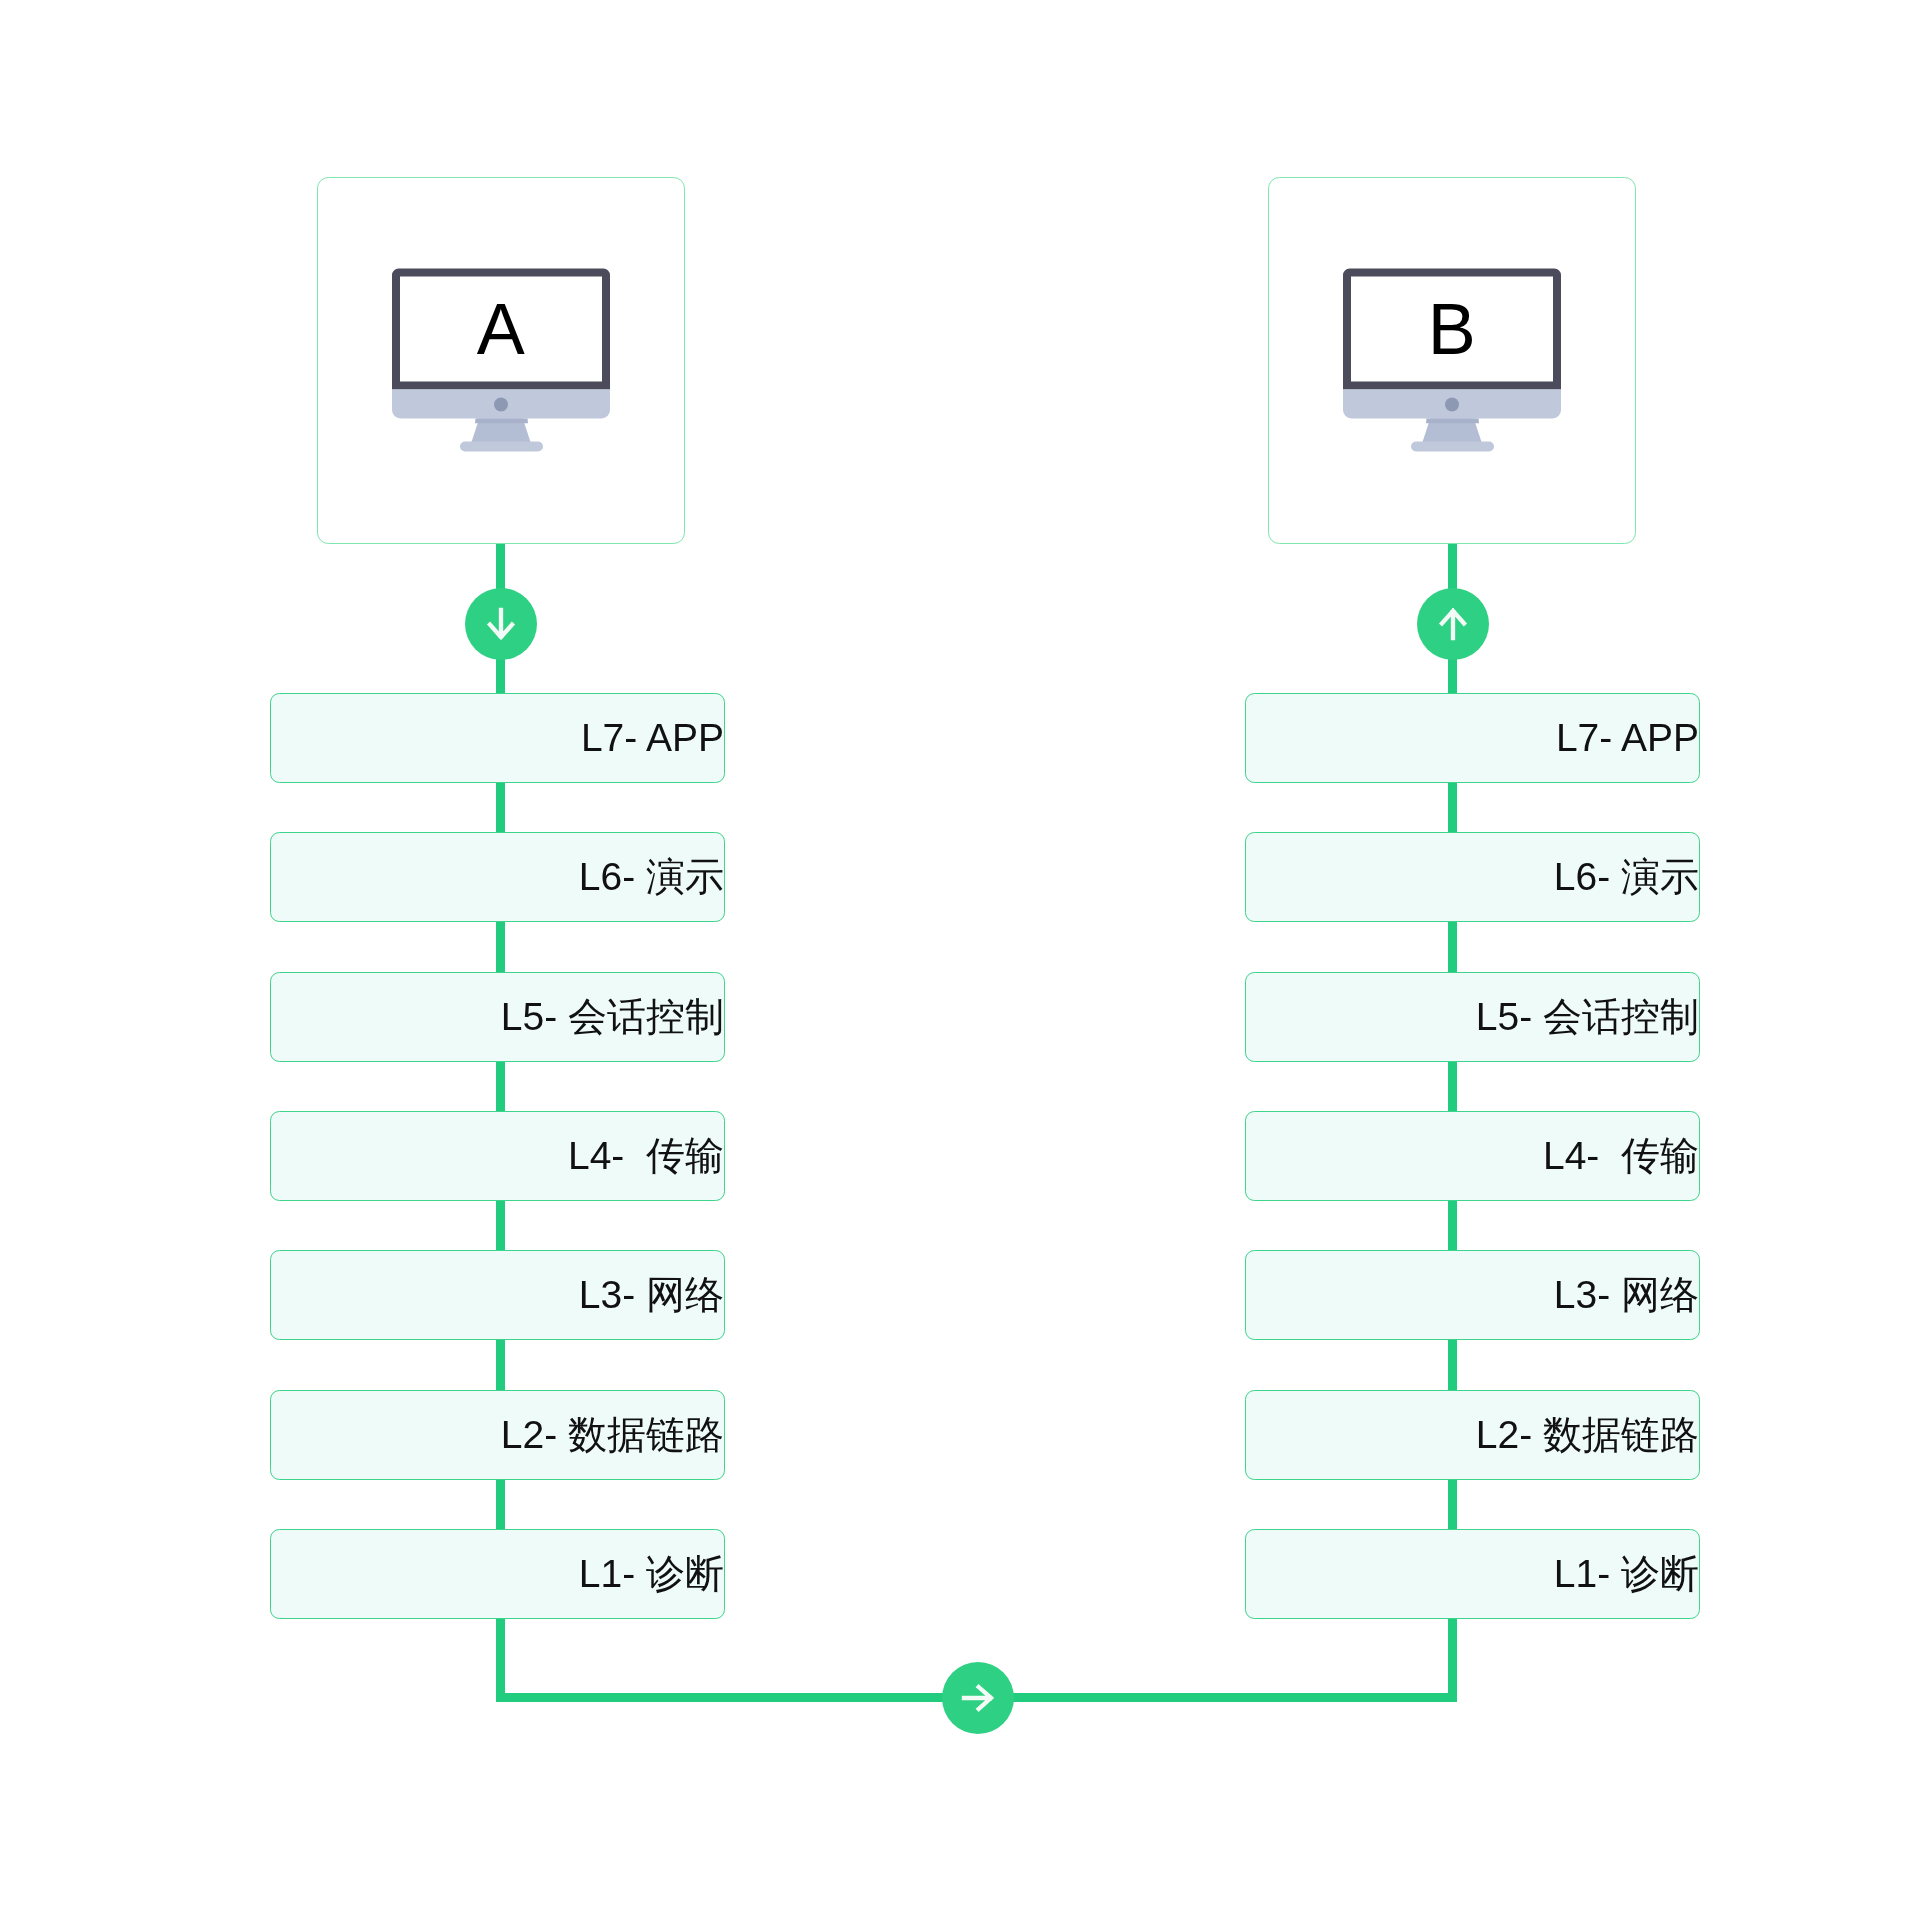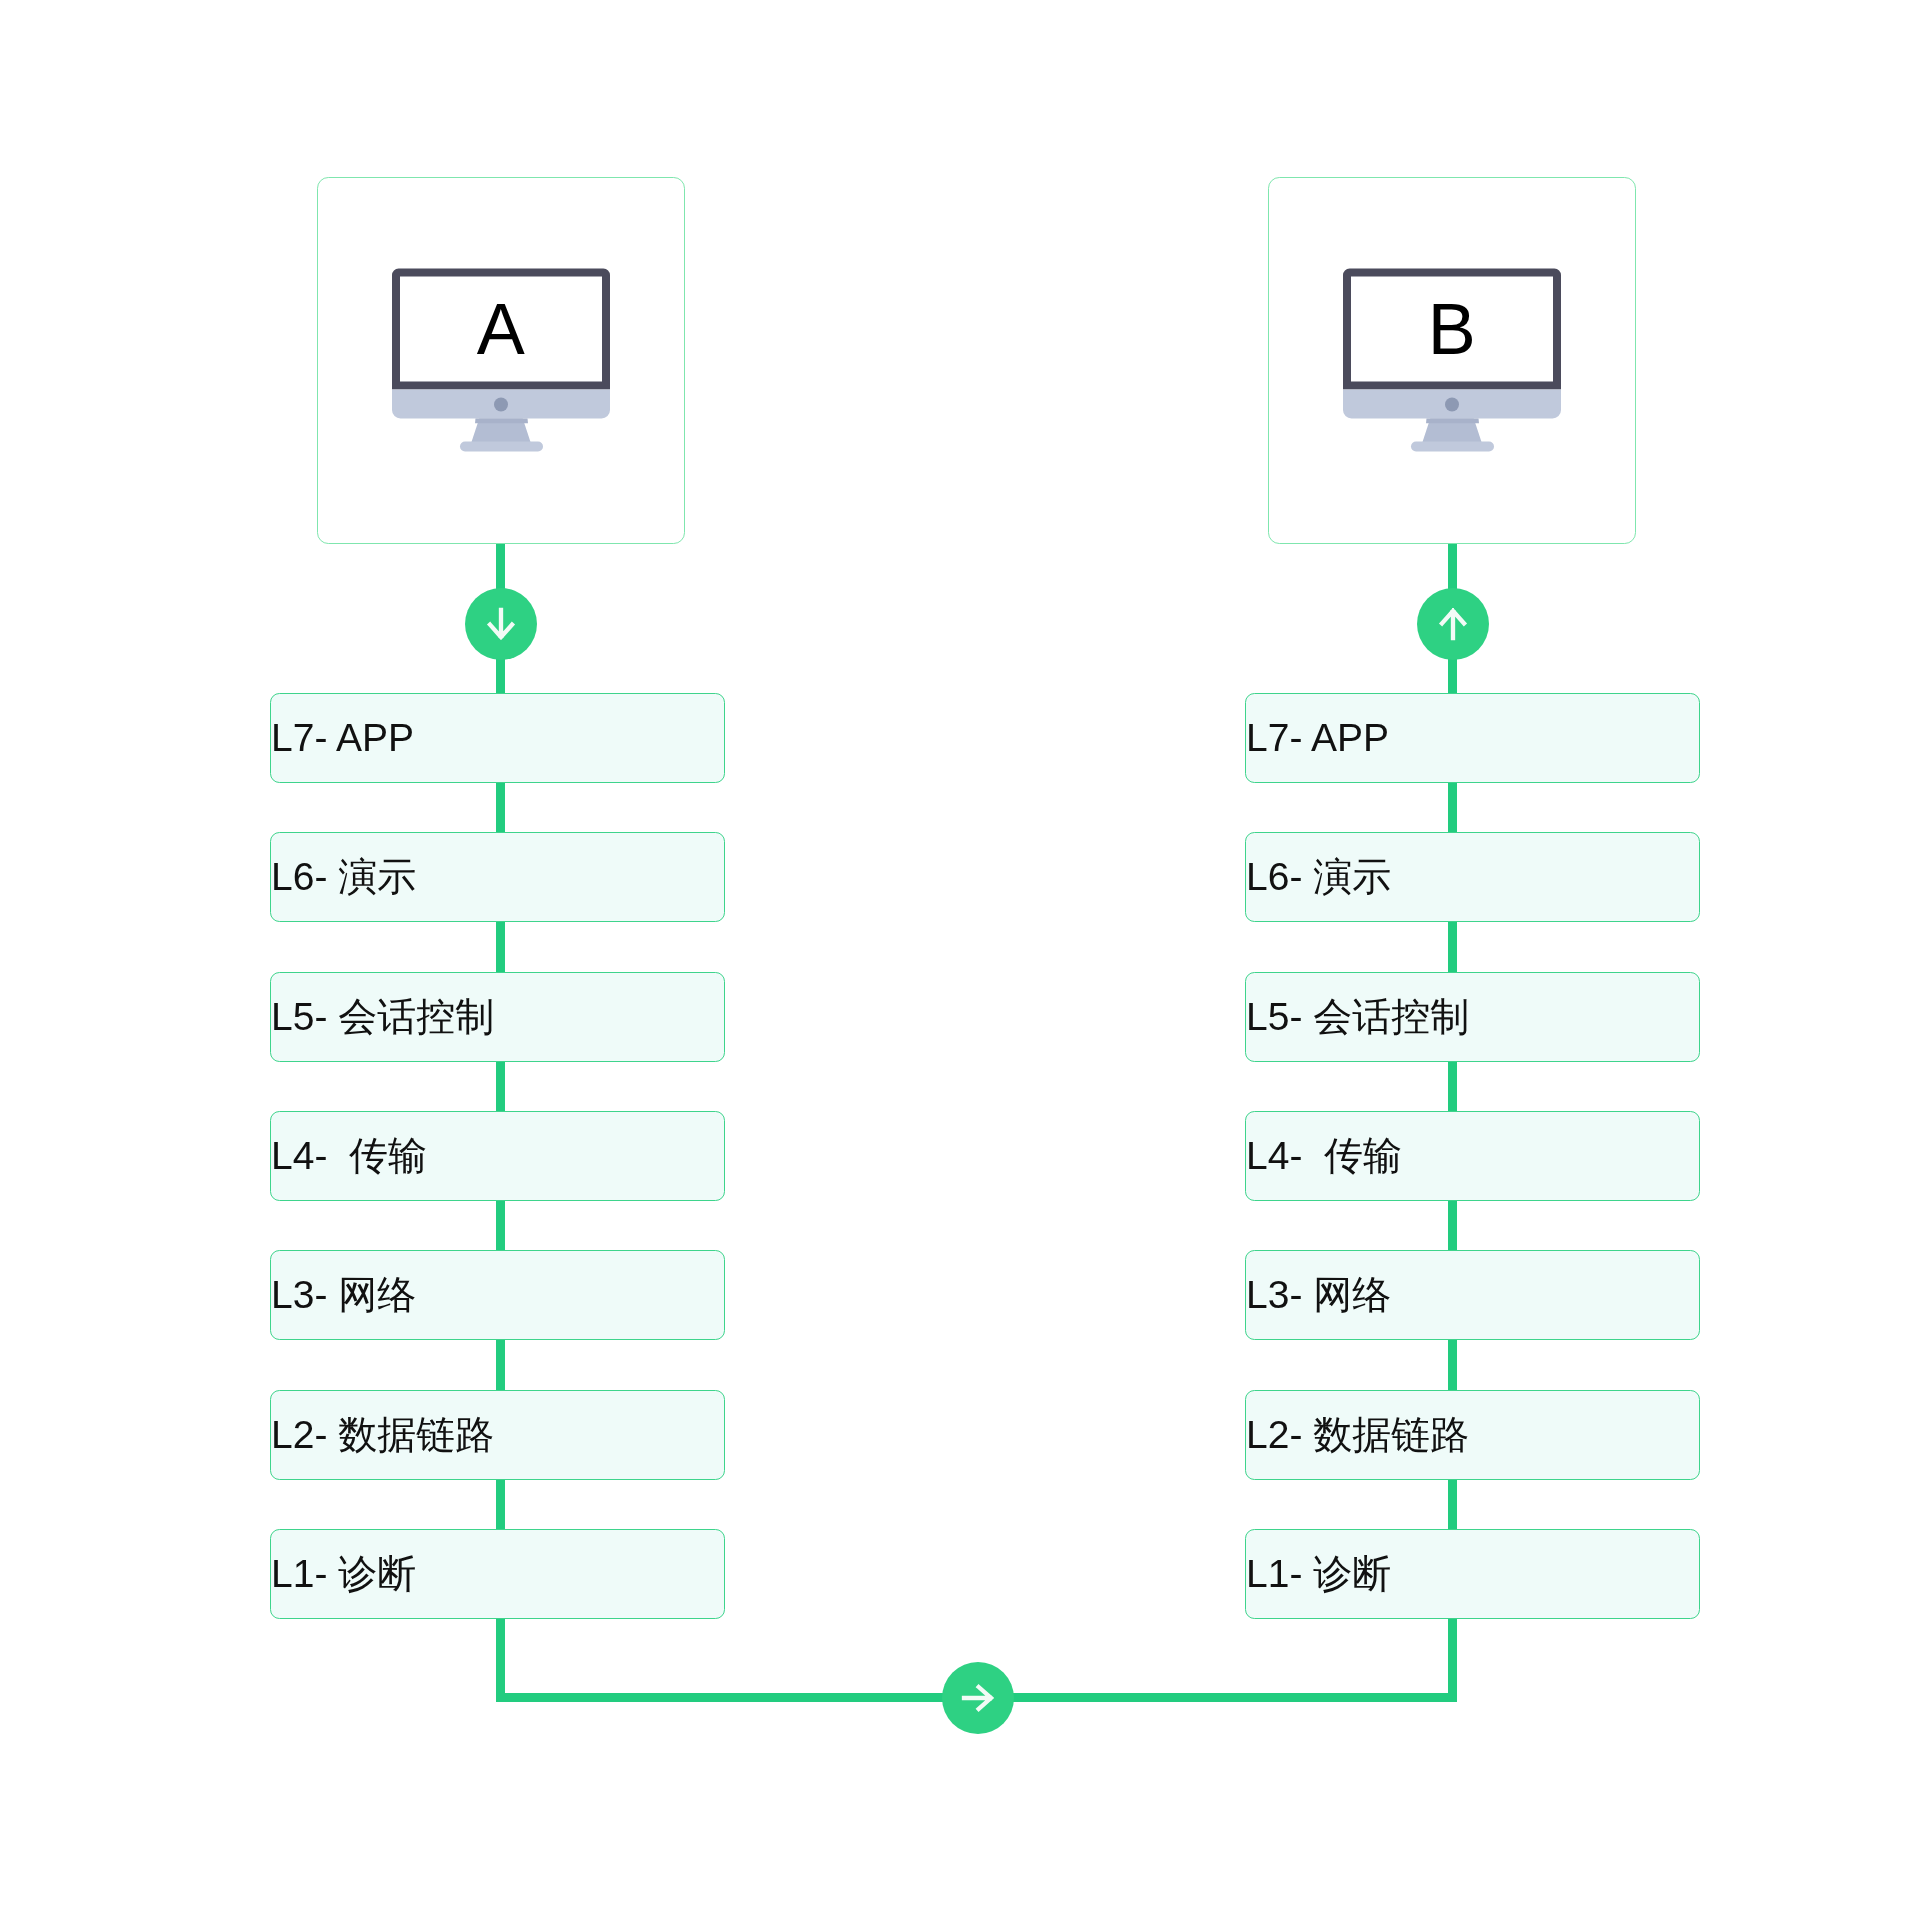--- a/index.html
+++ b/index.html
@@ -135,21 +135,21 @@
   .layer-box {
     position: absolute;
     width: 455px;
     height: 90px;
     box-sizing: border-box;
     border: 1.9px solid #3ed48c;
     border-radius: 9.4px;
     background: #effbf9;
     display: flex;
     align-items: center;
-    justify-content: flex-start;
+    justify-content: flex-end;
   }
   .layer-label {
     font-size: 39px;
     color: #111111;
     font-weight: 400;
     white-space: pre;
     font-family: "Liberation Sans", "DejaVu Sans", sans-serif;
   }
 </style>
 </head>

